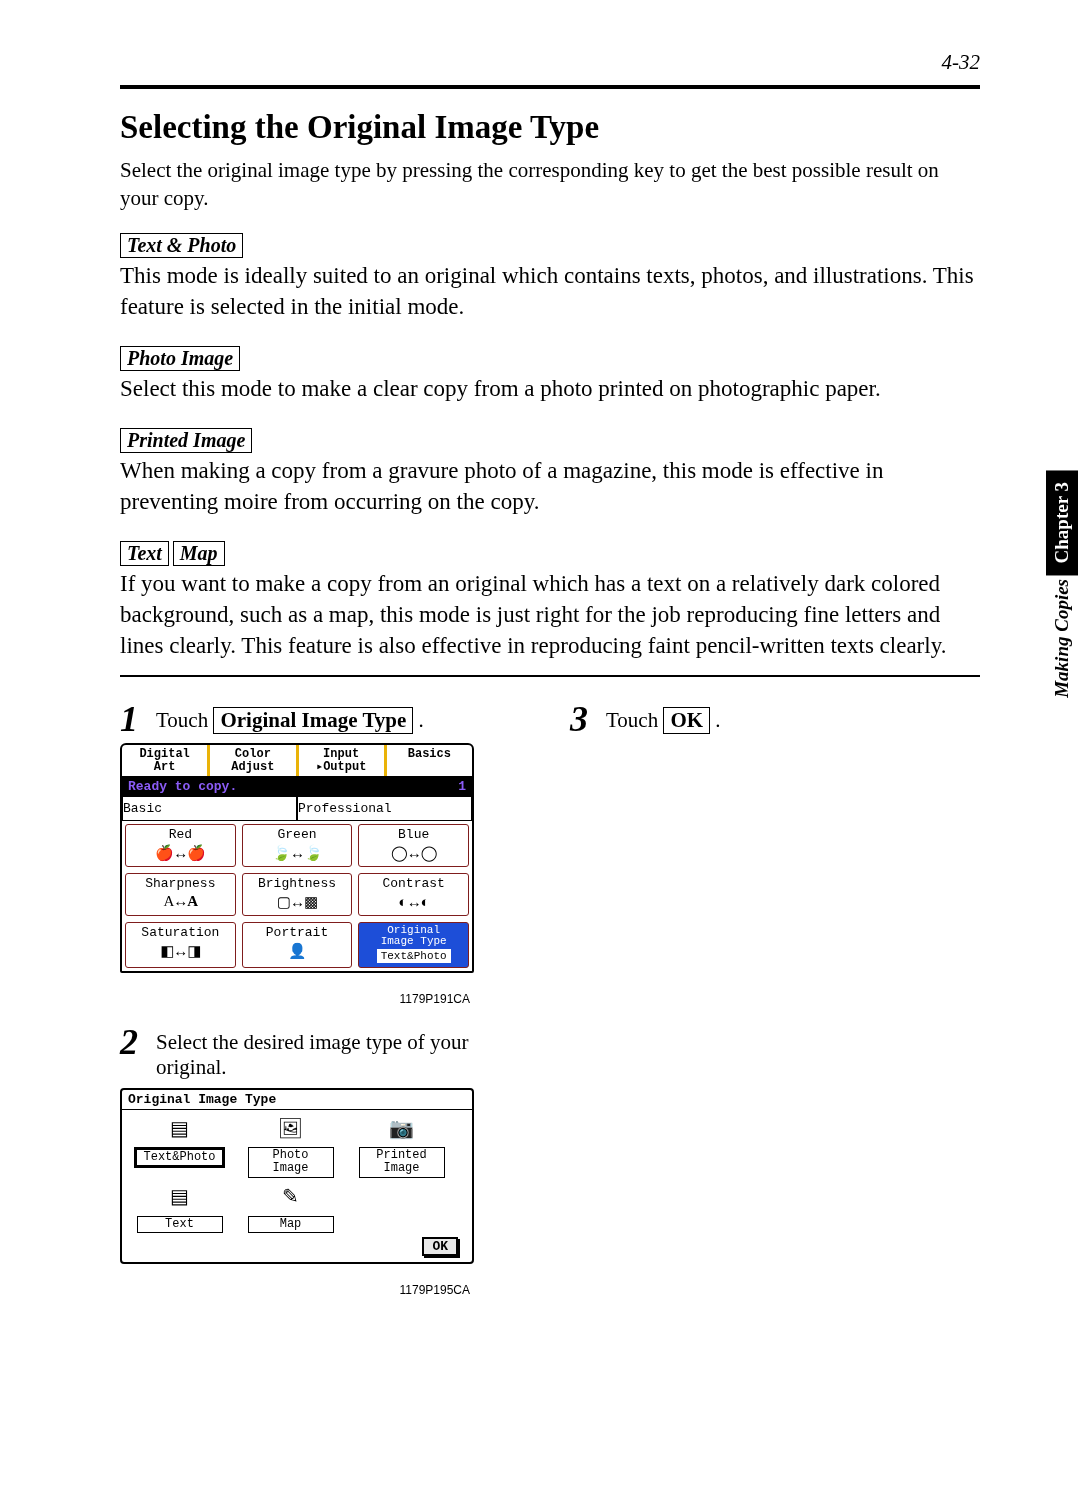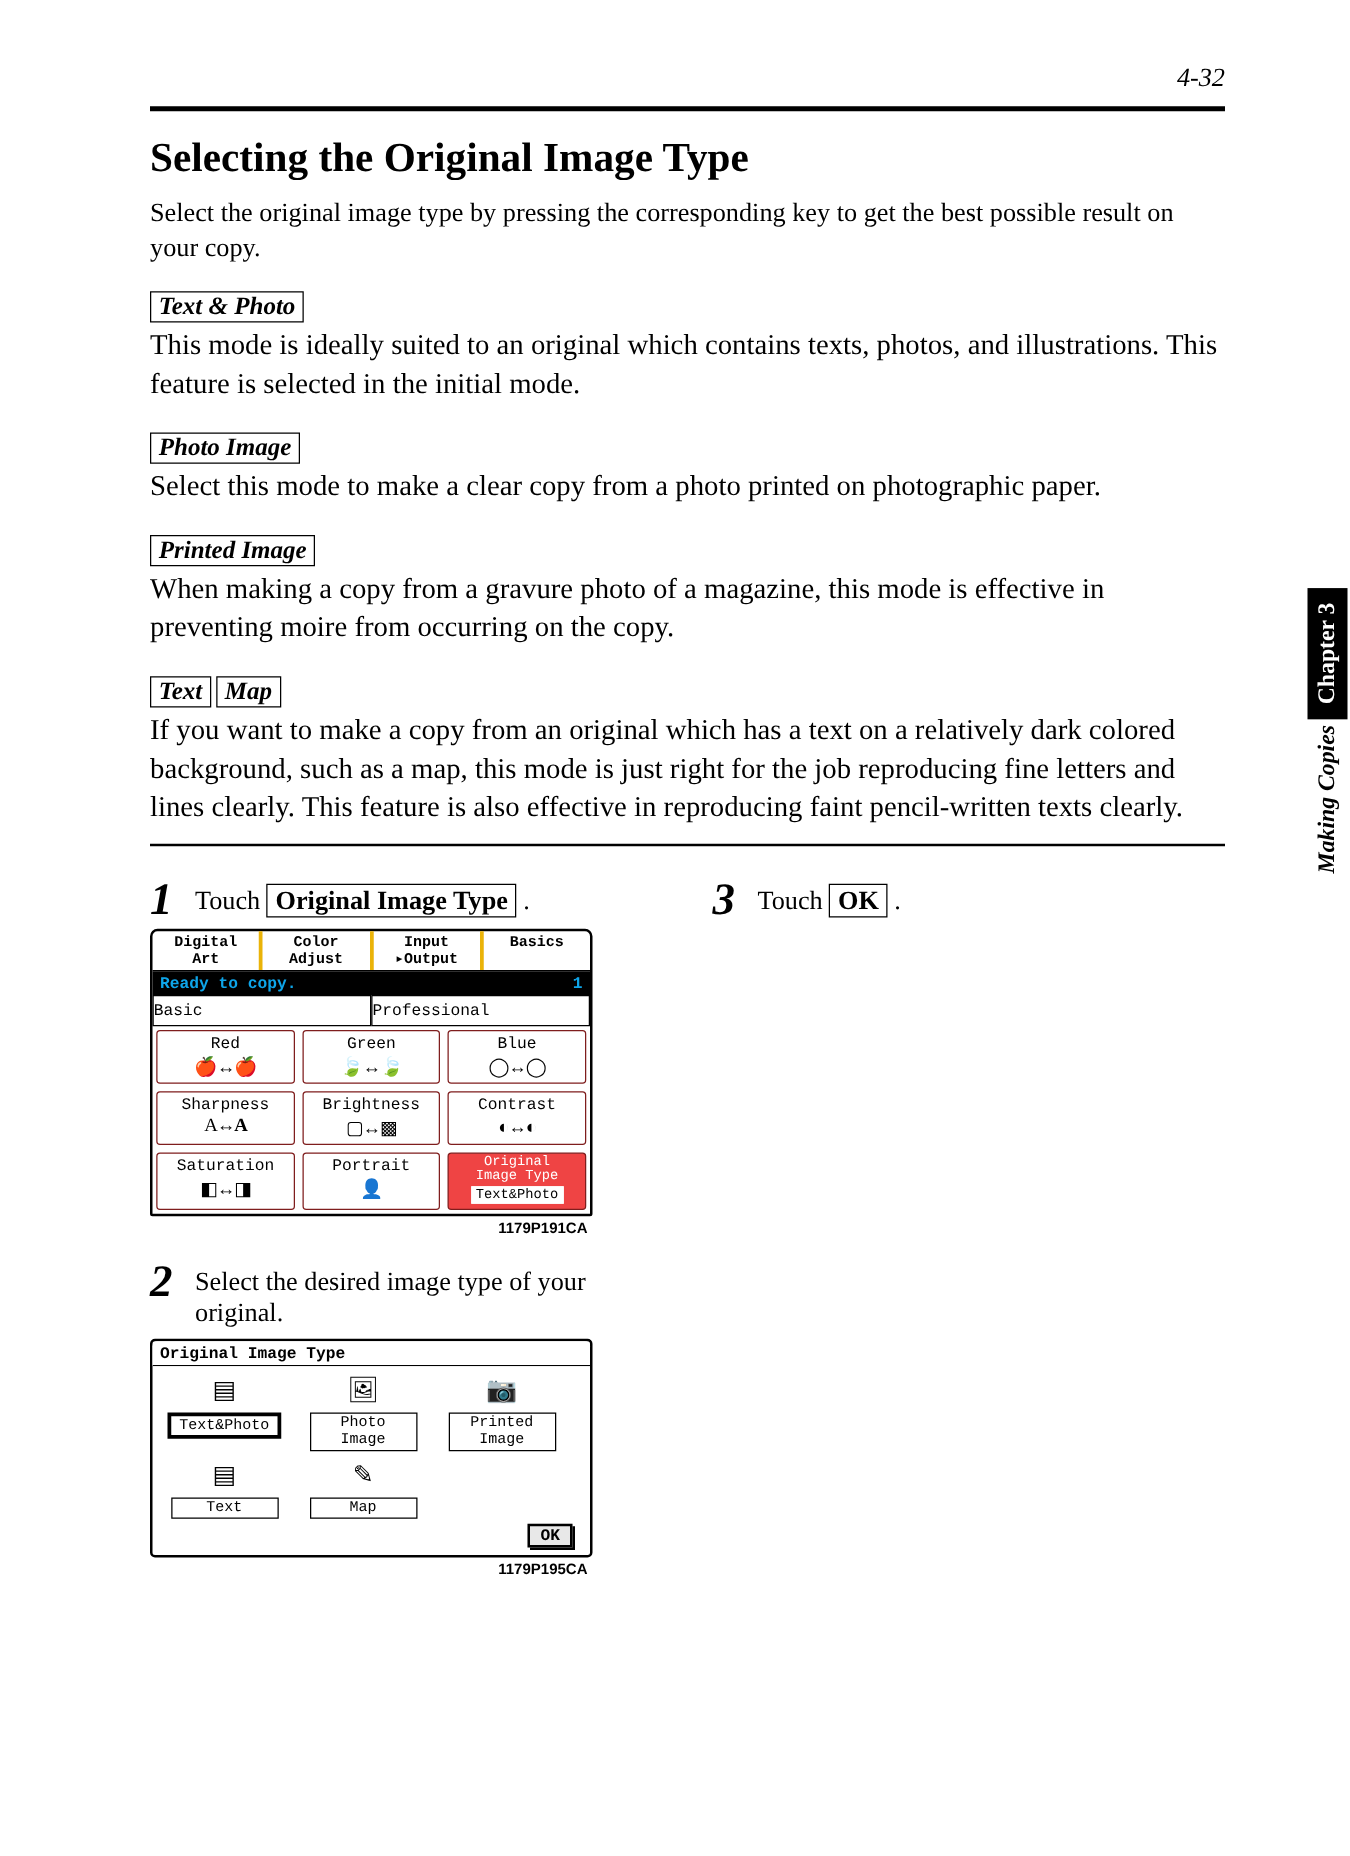--- a/index.html
+++ b/index.html
@@ -88,21 +88,21 @@
     text-align: center;
     padding: 3px 2px;
     border-right: 3px solid #eab308;
     font-weight: bold;
     line-height: 1.05;
     font-size:12px;
   }
   .panel .tab:last-child{border-right:none;}
   .panel .status {
     background: #000;
-    color: #0ea5e9;
+    color: #8b5cf6;
     padding: 2px 6px;
     display:flex;
     justify-content: space-between;
     font-weight:bold;
     font-size:13px;
   }
   .panel .subtabs{
     display:flex;
   }
   .panel .subtab{
@@ -119,29 +119,29 @@
     border:1px solid #7f1d1d;
     border-radius:3px;
     margin:3px;
     text-align:center;
     padding:2px 0 4px 0;
     font-size:13px;
   }
   .panel .cell .lbl{display:block;font-weight:normal;}
   .panel .cell .ico{font-size:15px;letter-spacing:-1px; display:block; margin-top:2px;}
   .panel .cell.selected{
-    background:#ef4444;
+    background:#1d4ed8;
     color:#fff;
     font-family:Liberation Mono, monospace;
   }
   .panel .cell.selected .lblsmall{ font-size:11px; line-height:1;}
   .panel .cell.selected .sub{
     background:#fff;color:#000;display:inline-block;padding:0 3px;margin-top:2px;font-size:11px;border:1px solid #fff;
   }
-  .imgcode{ text-align:right; font-family: Arial, sans-serif; font-size:12px; width:350px; margin-top:2px;font-weight:bold;}
+  .imgcode{ text-align:right; font-family: Arial, sans-serif; font-size:12px; width:350px; margin-top:19px;}
   .panel2{
     width: 350px;
     border: 2px solid #000;
     border-radius: 4px;
     font-family: "Courier New", monospace;
     font-size: 14px;
     margin-top:8px;
     padding-bottom:6px;
   }
   .panel2 .titlebar{

